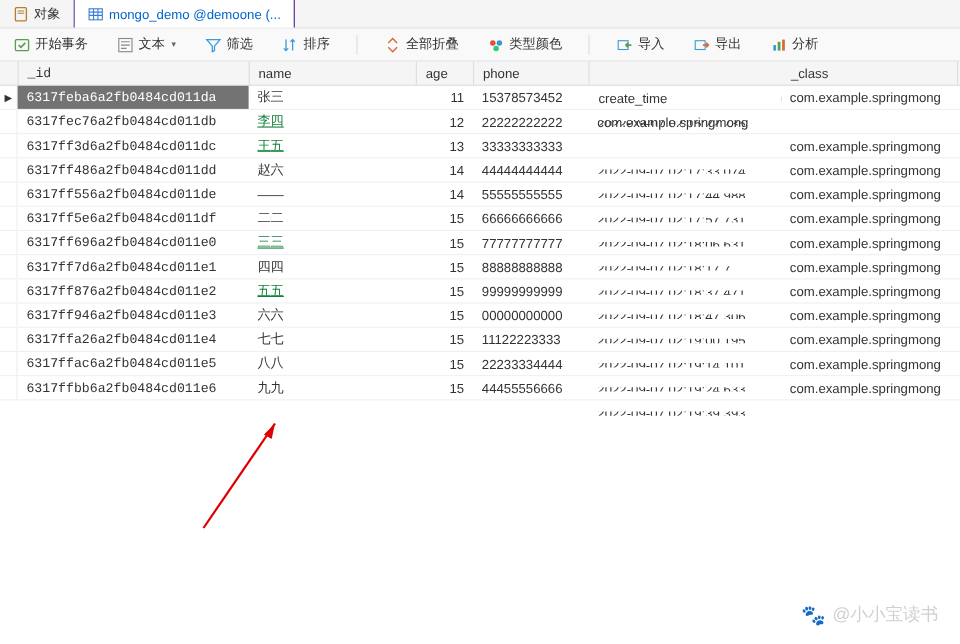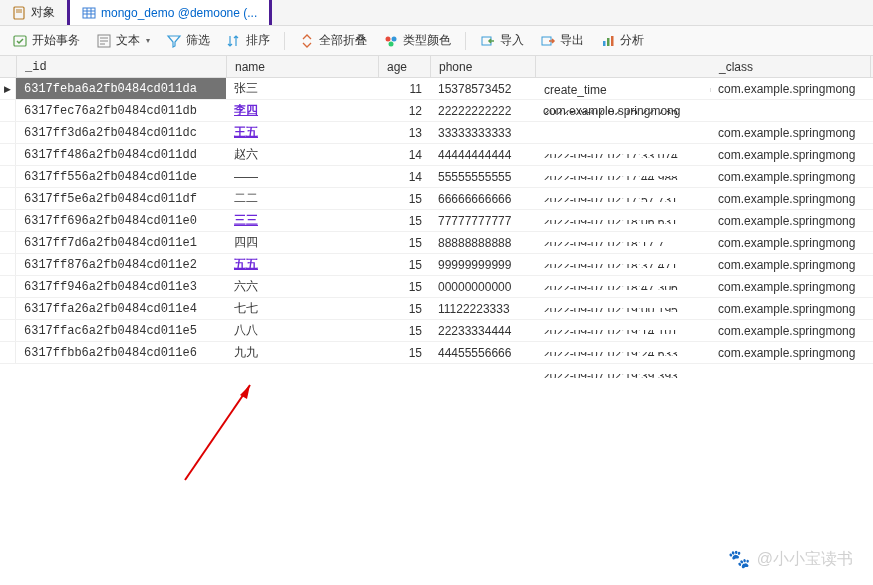--- a/index.html
+++ b/index.html
@@ -1,40 +1,40 @@
 <!DOCTYPE html>
 <html><head>
   <meta charset="utf-8">
   <style>
     * { margin: 0; padding: 0; box-sizing: border-box; }
     body { font-family: "Microsoft YaHei", Arial, sans-serif; font-size: 12px; background: #fff; color: #333; width: 873px; height: 585px; overflow: hidden; position: relative; }
     
     .tabs { display: flex; background: #f5f5f5; border-bottom: 1px solid #ddd; height: 26px; }
-    .tab { display: flex; align-items: center; padding: 0 12px; gap: 5px; border-right: 3px solid #4c1d95; cursor: pointer; }
+    .tab { display: flex; align-items: center; padding: 0 12px; gap: 5px; border-right: 1px solid #4c1d95; cursor: pointer; }
     .tab.active { background: #fff; color: #0066cc; justify-content: space-between; }
     .tab-icon { width: 14px; height: 14px; display: inline-flex; align-items: center; justify-content: center; }
     
-    .toolbar { display: flex; align-items: center; background: #f9f9f9; border-bottom: 1px solid #ddd; height: 30px; padding: 0 6px; gap: 4px; }
+    .toolbar { display: flex; align-items: center; background: #f9f9f9; border-bottom: 1px solid #ddd; height: 30px; padding: 0 6px; gap: 14px; }
     .tb-btn { display: flex; align-items: center; gap: 4px; padding: 3px 6px; cursor: pointer; border-radius: 2px; }
     .tb-sep { width: 1px; height: 18px; background: #ddd; margin: 0 4px; }
     .tb-icon { width: 16px; height: 16px; display: inline-flex; align-items: center; justify-content: center; }
     .dd-arrow { font-size: 8px; color: #666; margin-left: 2px; }
     
     .grid { width: 100%; }
     .grid-header { display: flex; background: #f5f5f5; border-bottom: 1px solid #ddd; height: 22px; }
     .gh-cell { padding: 2px 8px; border-right: 1px solid #ddd; display: flex; align-items: center; color: #333; font-size: 12px; }
     .gh-marker { width: 16px; flex-shrink: 0; }
     
     .grid-body { }
     .grid-row { display: flex; height: 22px; border-bottom: 1px solid #f0f0f0; }
     .gb-marker { width: 16px; flex-shrink: 0; display: flex; align-items: center; justify-content: center; font-size: 9px; color: #333; border-right: 1px solid #eee; }
     .gb-cell { padding: 2px 8px; display: flex; align-items: center; overflow: hidden; white-space: nowrap; }
     .gb-cell.num { justify-content: flex-end; }
     .selected-cell { background: #737373; color: #fff; }
-    .link-cell { color: #6d28d9; text-decoration: underline; font-weight: bold; }
+    .link-cell { color: #15803d; text-decoration: underline; }
     
     .col-id { width: 210px; font-family: Liberation Mono, monospace; }
     .col-name { width: 152px; }
     .col-age { width: 52px; }
     .col-phone { width: 105px; }
     .col-time { width: 175px; margin-top: 32px; }
     .col-class { width: 160px; }
     
     .arrow-annotation { position: absolute; left: 175px; top: 375px; pointer-events: none; }
     .watermark { position: absolute; right: 20px; bottom: 15px; color: #d0d0d0; font-size: 16px; display: flex; align-items: center; gap: 6px; }

